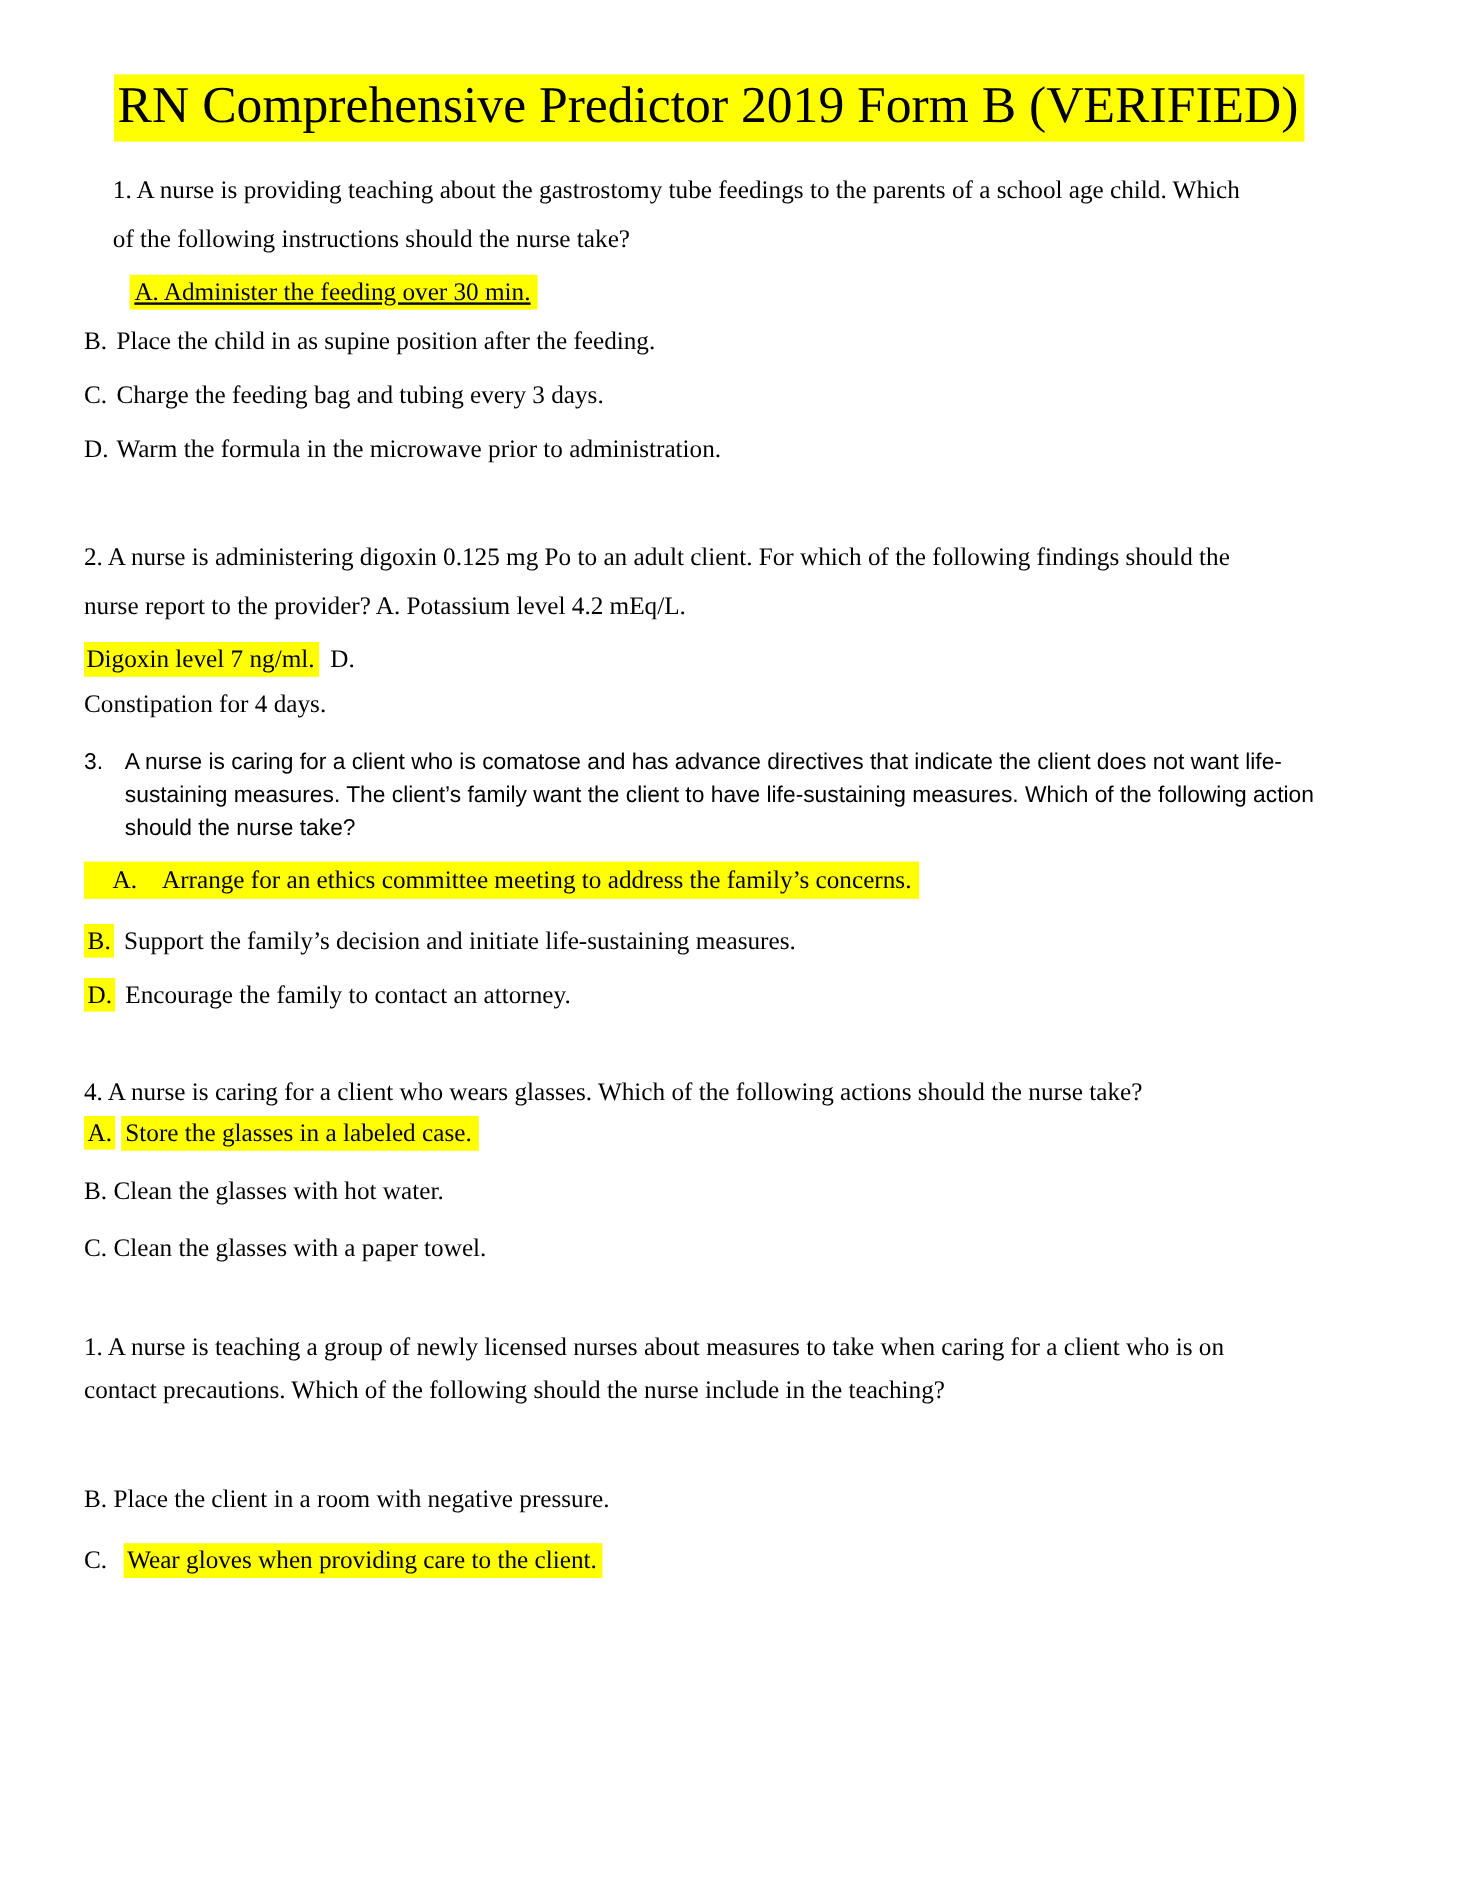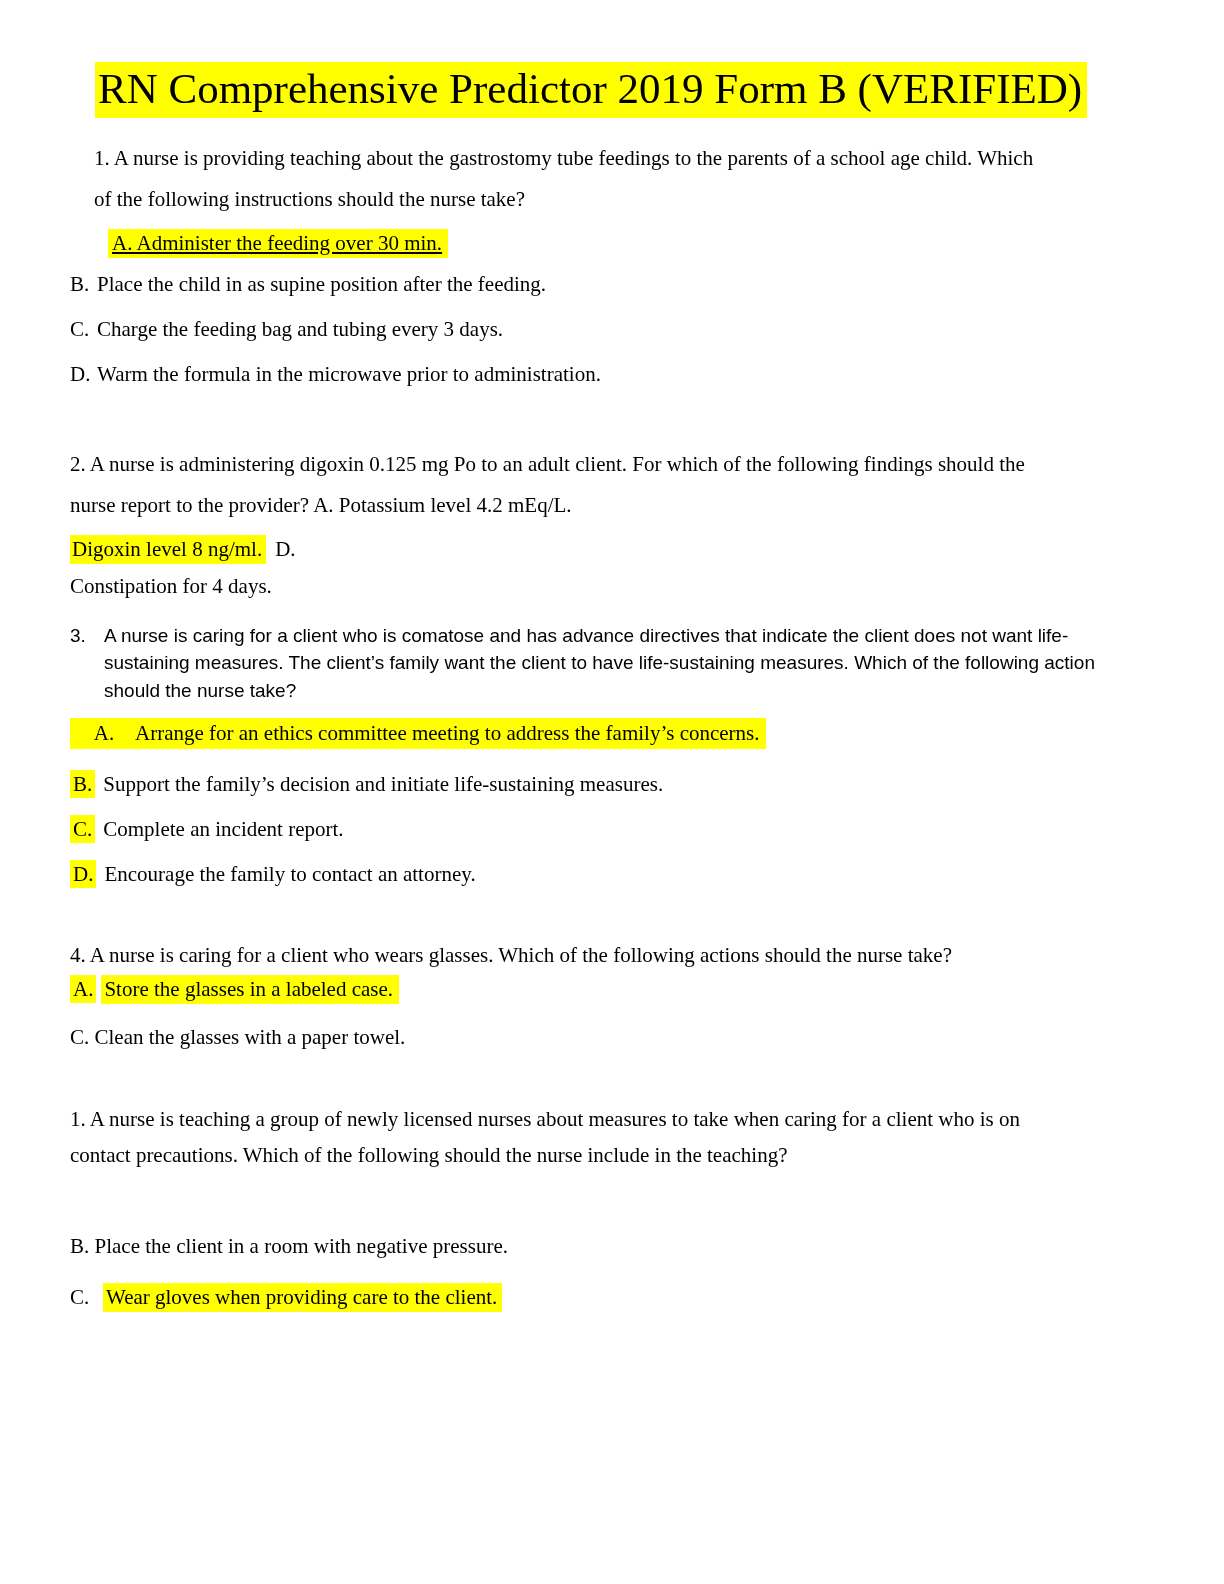--- a/index.html
+++ b/index.html
@@ -83,45 +83,43 @@
   </div>
   <div class="opt q1-c">
     <span class="lbl">C.</span><span>Charge the feeding bag and tubing every 3 days.</span>
   </div>
   <div class="opt q1-d">
     <span class="lbl">D.</span><span>Warm the formula in the microwave prior to administration.</span>
   </div>
 
   <div class="stem q2-stem">2. A nurse is administering digoxin 0.125 mg Po to an adult client. For which of the following findings should the nurse report to the provider? A. Potassium level 4.2 mEq/L.</div>
   <div class="q2-line">
-    <span class="hl">Digoxin level 8 ng/ml.</span><span class="tail">D.</span>
+    <span class="hl">Digoxin level 7 ng/ml.</span><span class="tail">D.</span>
   </div>
   <div class="q2-line">Constipation for 4 days.</div>
 
   <div class="q3-stem">
     <span class="q3-num">3.</span>
     <div class="q3-text">A nurse is caring for a client who is comatose and has advance directives that indicate the client does not want life-sustaining measures. The client’s family want the client to have life-sustaining measures. Which of the following action should the nurse take?</div>
   </div>
   <div class="opt q3-a">
     <span class="hl"><span class="tab-lbl">A.</span><span>Arrange for an ethics committee meeting to address the family’s concerns.</span></span>
   </div>
   <div class="opt q3-b">
     <span class="hl lbl-hl">B.</span><span>Support the family’s decision and initiate life-sustaining measures.</span>
   </div>
-  <div class="opt q3-c">
-    <span class="hl lbl-hl">C.</span><span>Complete an incident report.</span>
-  </div>
   <div class="opt q3-d">
     <span class="hl lbl-hl">D.</span><span>Encourage the family to contact an attorney.</span>
   </div>
 
   <div class="q4-stem">4. A nurse is caring for a client who wears glasses. Which of the following actions should the nurse take?</div>
   <div class="opt q4-a">
     <span class="hl lbl-hl">A.</span><span class="hl txt-hl">Store the glasses in a labeled case.</span>
   </div>
+  <div class="opt q4-b">B. Clean the glasses with hot water.</div>
   <div class="opt q4-c">C. Clean the glasses with a paper towel.</div>
 
   <div class="q5-stem">1. A nurse is teaching a group of newly licensed nurses about measures to take when caring for a client who is on contact precautions. Which of the following should the nurse include in the teaching?</div>
   <div class="opt q5-b">B. Place the client in a room with negative pressure.</div>
   <div class="opt q5-c">
     <span class="lbl">C.</span><span class="hl">Wear gloves when providing care to the client.</span>
   </div>
 
 </div>
 

